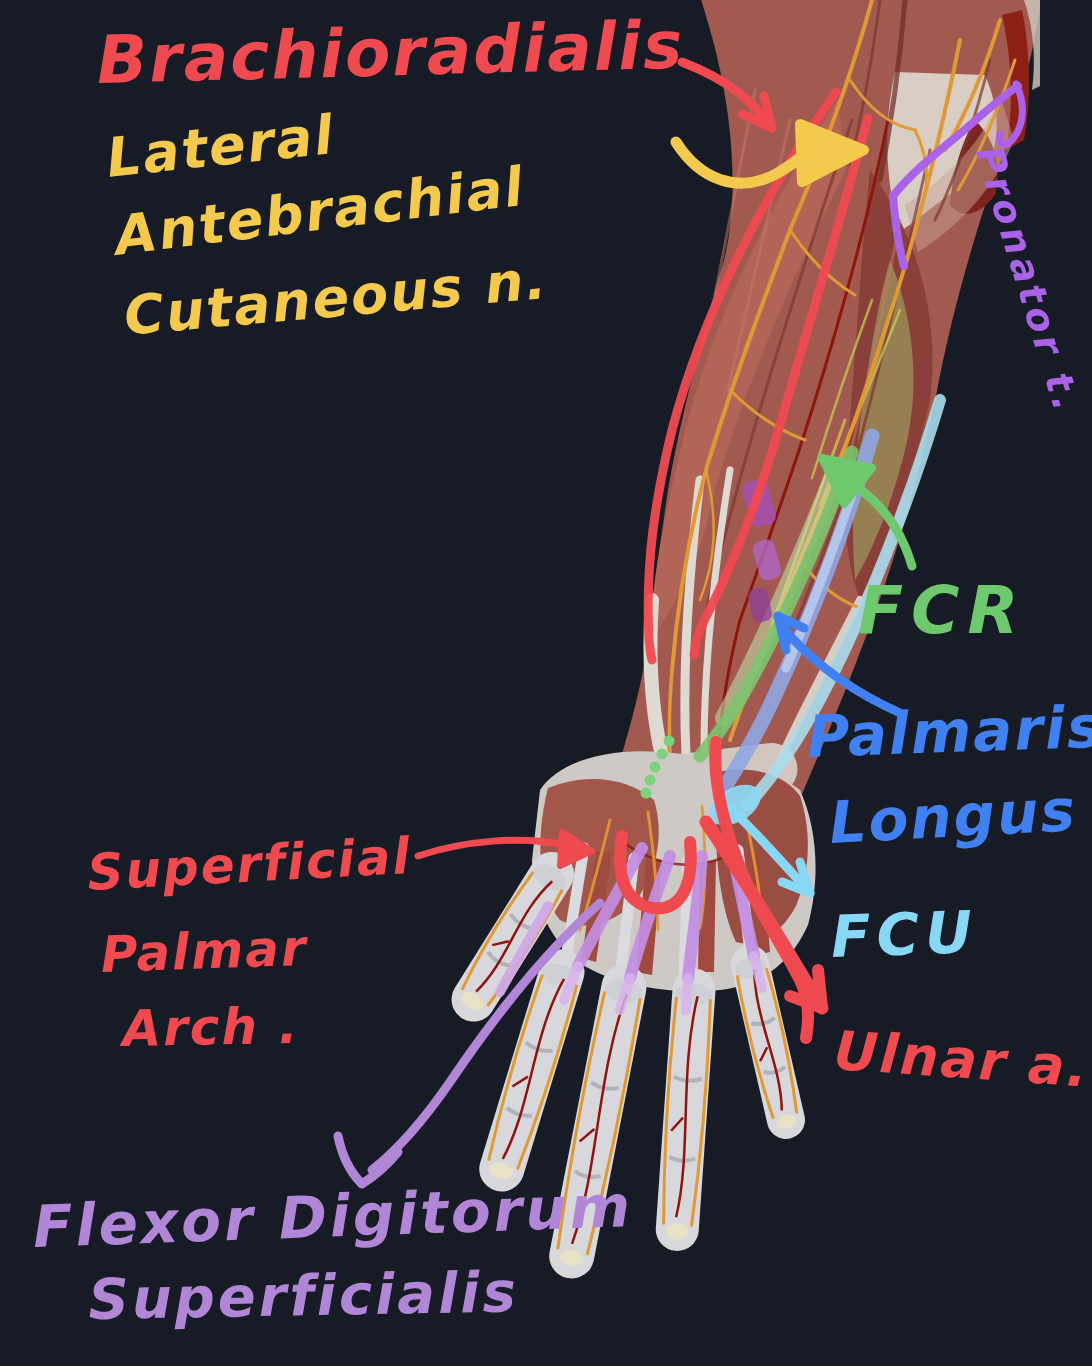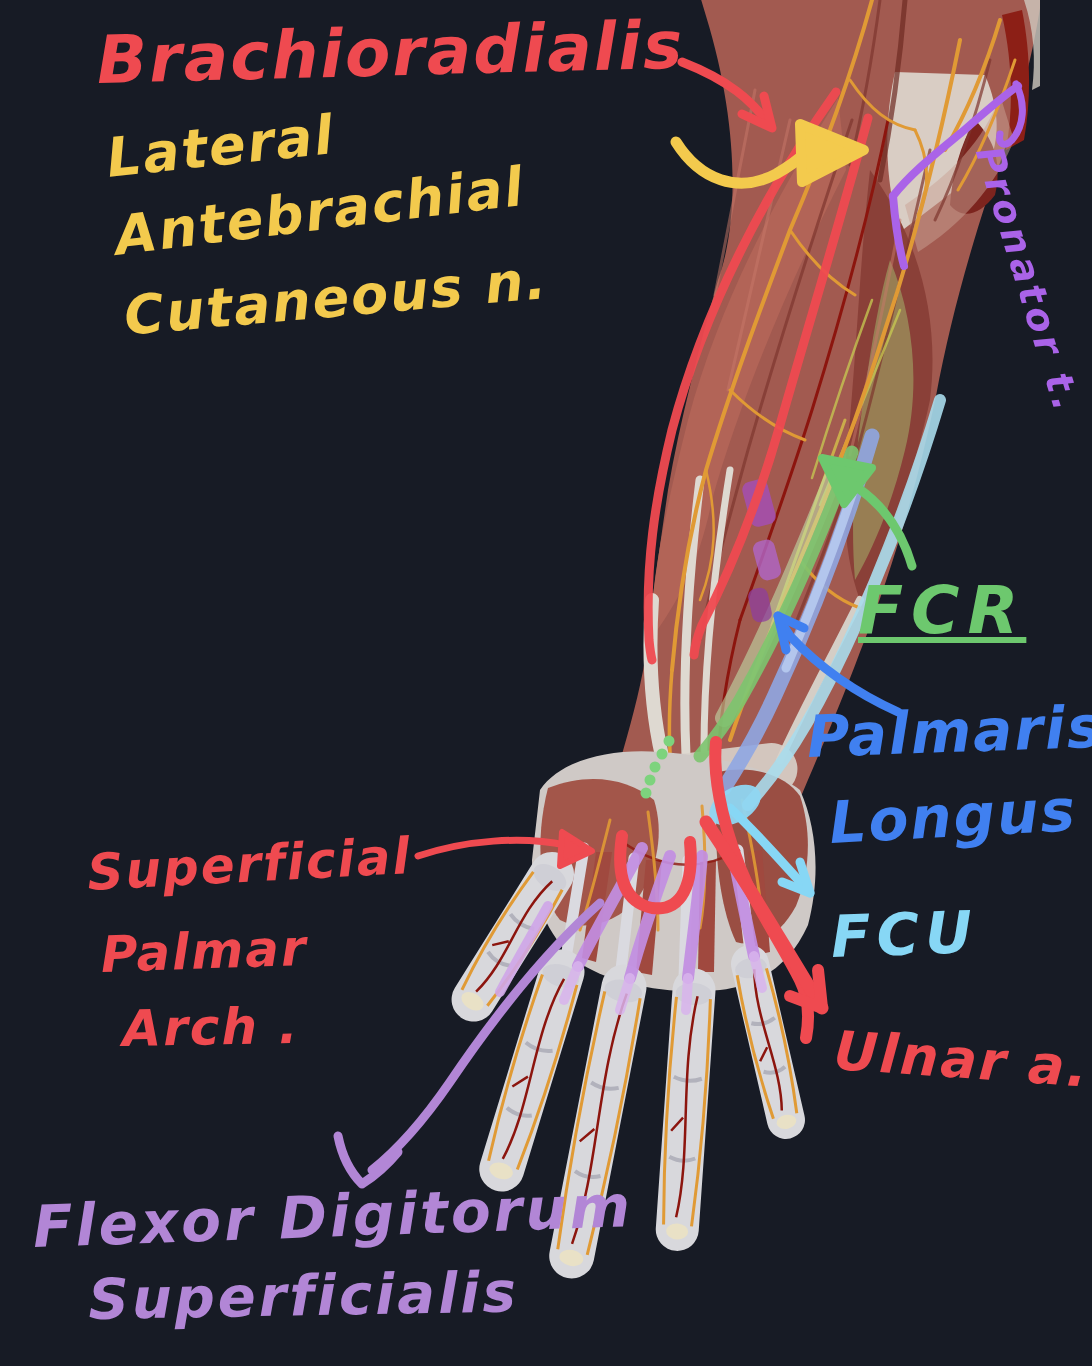--- a/index.html
+++ b/index.html
@@ -285,21 +285,21 @@
   </svg>
 
   <div class="lbl c-red" style="left:96px;top:28px;font-size:66px;transform:rotate(-1.5deg);">Brachioradialis</div>
 
   <div class="lbl c-yellow" style="left:104px;top:132px;font-size:54px;transform:rotate(-6deg);">Lateral</div>
   <div class="lbl c-yellow" style="left:112px;top:210px;font-size:54px;transform:rotate(-7deg);">Antebrachial</div>
   <div class="lbl c-yellow" style="left:122px;top:290px;font-size:54px;transform:rotate(-5deg);">Cutaneous n.</div>
 
   <div class="lbl c-purple" style="left:1006px;top:142px;font-size:38px;transform:rotate(73deg);letter-spacing:4px;">Pronator t.</div>
 
-  <div class="lbl c-green" style="left:858px;top:578px;font-size:66px;letter-spacing:8px;text-decoration:underline;">FCR</div>
+  <div class="lbl c-green" style="left:858px;top:578px;font-size:66px;letter-spacing:8px;">FCR</div>
 
   <div class="lbl c-blue" style="left:806px;top:708px;font-size:58px;transform:rotate(-2deg);">Palmaris</div>
   <div class="lbl c-blue" style="left:828px;top:794px;font-size:58px;transform:rotate(-3deg);">Longus</div>
 
   <div class="lbl c-lightblue" style="left:830px;top:908px;font-size:58px;letter-spacing:6px;transform:rotate(-2deg);">FCU</div>
 
   <div class="lbl c-red" style="left:836px;top:1024px;font-size:54px;transform:rotate(4deg);">Ulnar a.</div>
 
   <div class="lbl c-red" style="left:86px;top:848px;font-size:50px;transform:rotate(-3deg);">Superficial</div>
   <div class="lbl c-red" style="left:100px;top:930px;font-size:50px;transform:rotate(-2deg);">Palmar</div>

